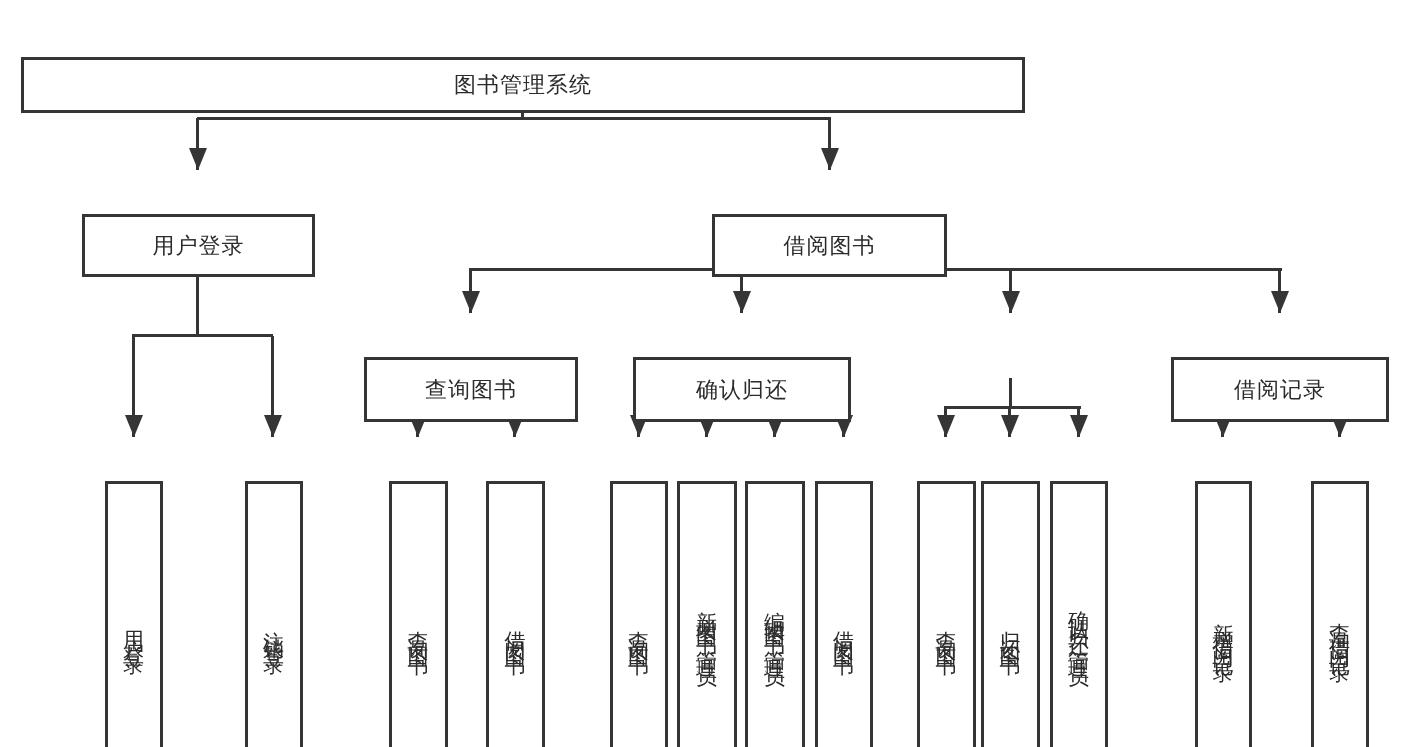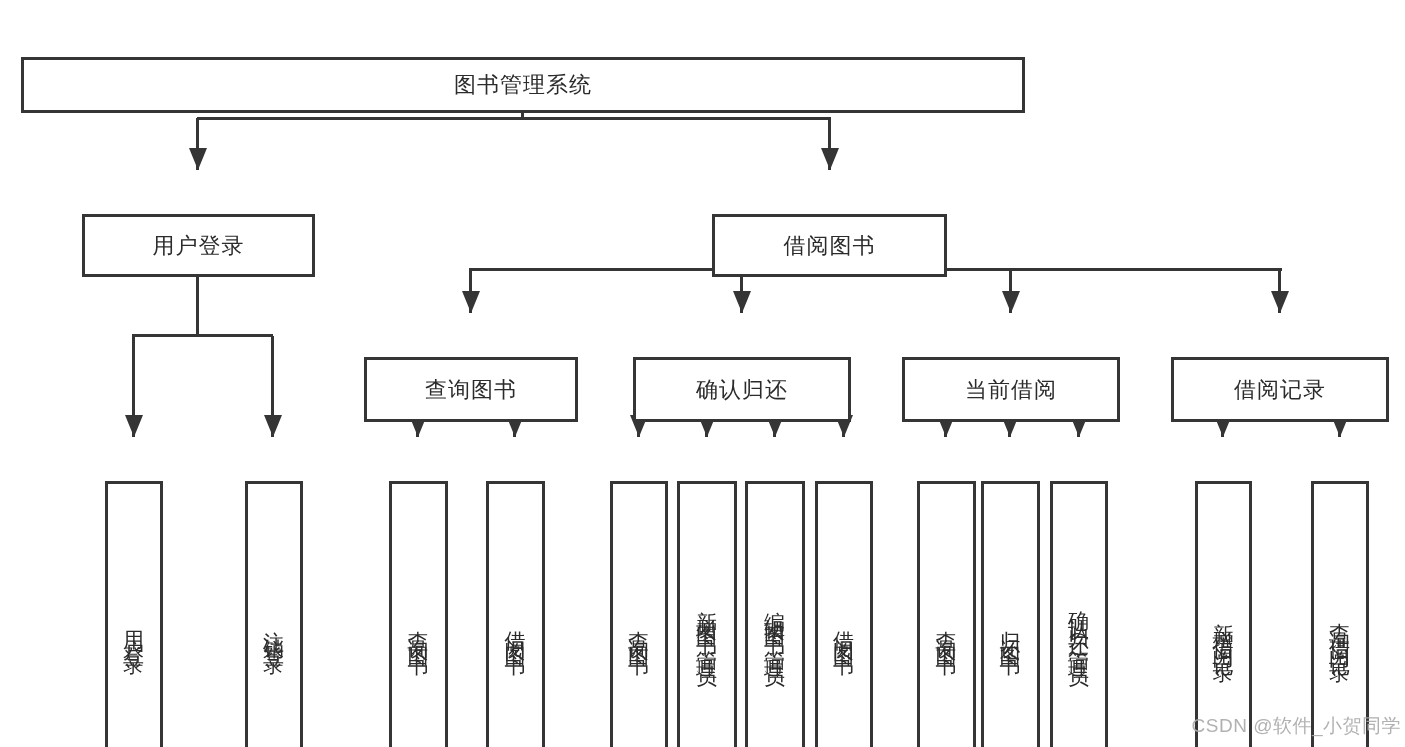--- a/index.html
+++ b/index.html
@@ -110,23 +110,20 @@
   <div class="arrow" style="left:1002px; top:291px;"></div>
   <div class="vline" style="left:1278px; top:270px; height:43px;"></div>
   <div class="arrow" style="left:1271px; top:291px;"></div>
 
   <div class="box" style="left:364px; top:313px; width:214px; height:65px;">
     <span>查询图书</span>
   </div>
   <div class="box" style="left:633px; top:313px; width:218px; height:65px;">
     <span>确认归还</span>
   </div>
-  <div class="box" style="left:902px; top:313px; width:218px; height:65px;">
-    <span>当前借阅</span>
-  </div>
   <div class="box" style="left:1171px; top:313px; width:218px; height:65px;">
     <span>借阅记录</span>
   </div>
 
   <div class="vline" style="left:469px; top:378px; height:30px;"></div>
   <div class="hline" style="left:416px; top:406px; width:101px;"></div>
   <div class="vline" style="left:416px; top:408px; height:29px;"></div>
   <div class="arrow" style="left:409px; top:415px;"></div>
   <div class="vline" style="left:513px; top:408px; height:29px;"></div>
   <div class="arrow" style="left:506px; top:415px;"></div>
@@ -195,15 +192,14 @@
     <span class="vtext">确认归还（管理员）</span>
   </div>
 
   <div class="box leaf" style="left:1195px; top:437px; width:57px; height:298px;">
     <span class="vtext">新增借阅记录</span>
   </div>
   <div class="box leaf" style="left:1311px; top:437px; width:58px; height:298px;">
     <span class="vtext">查询借阅记录</span>
   </div>
 
-  <div class="watermark">CSDN @软件_小贺同学</div>
 
 </div>
 
 </body></html>

